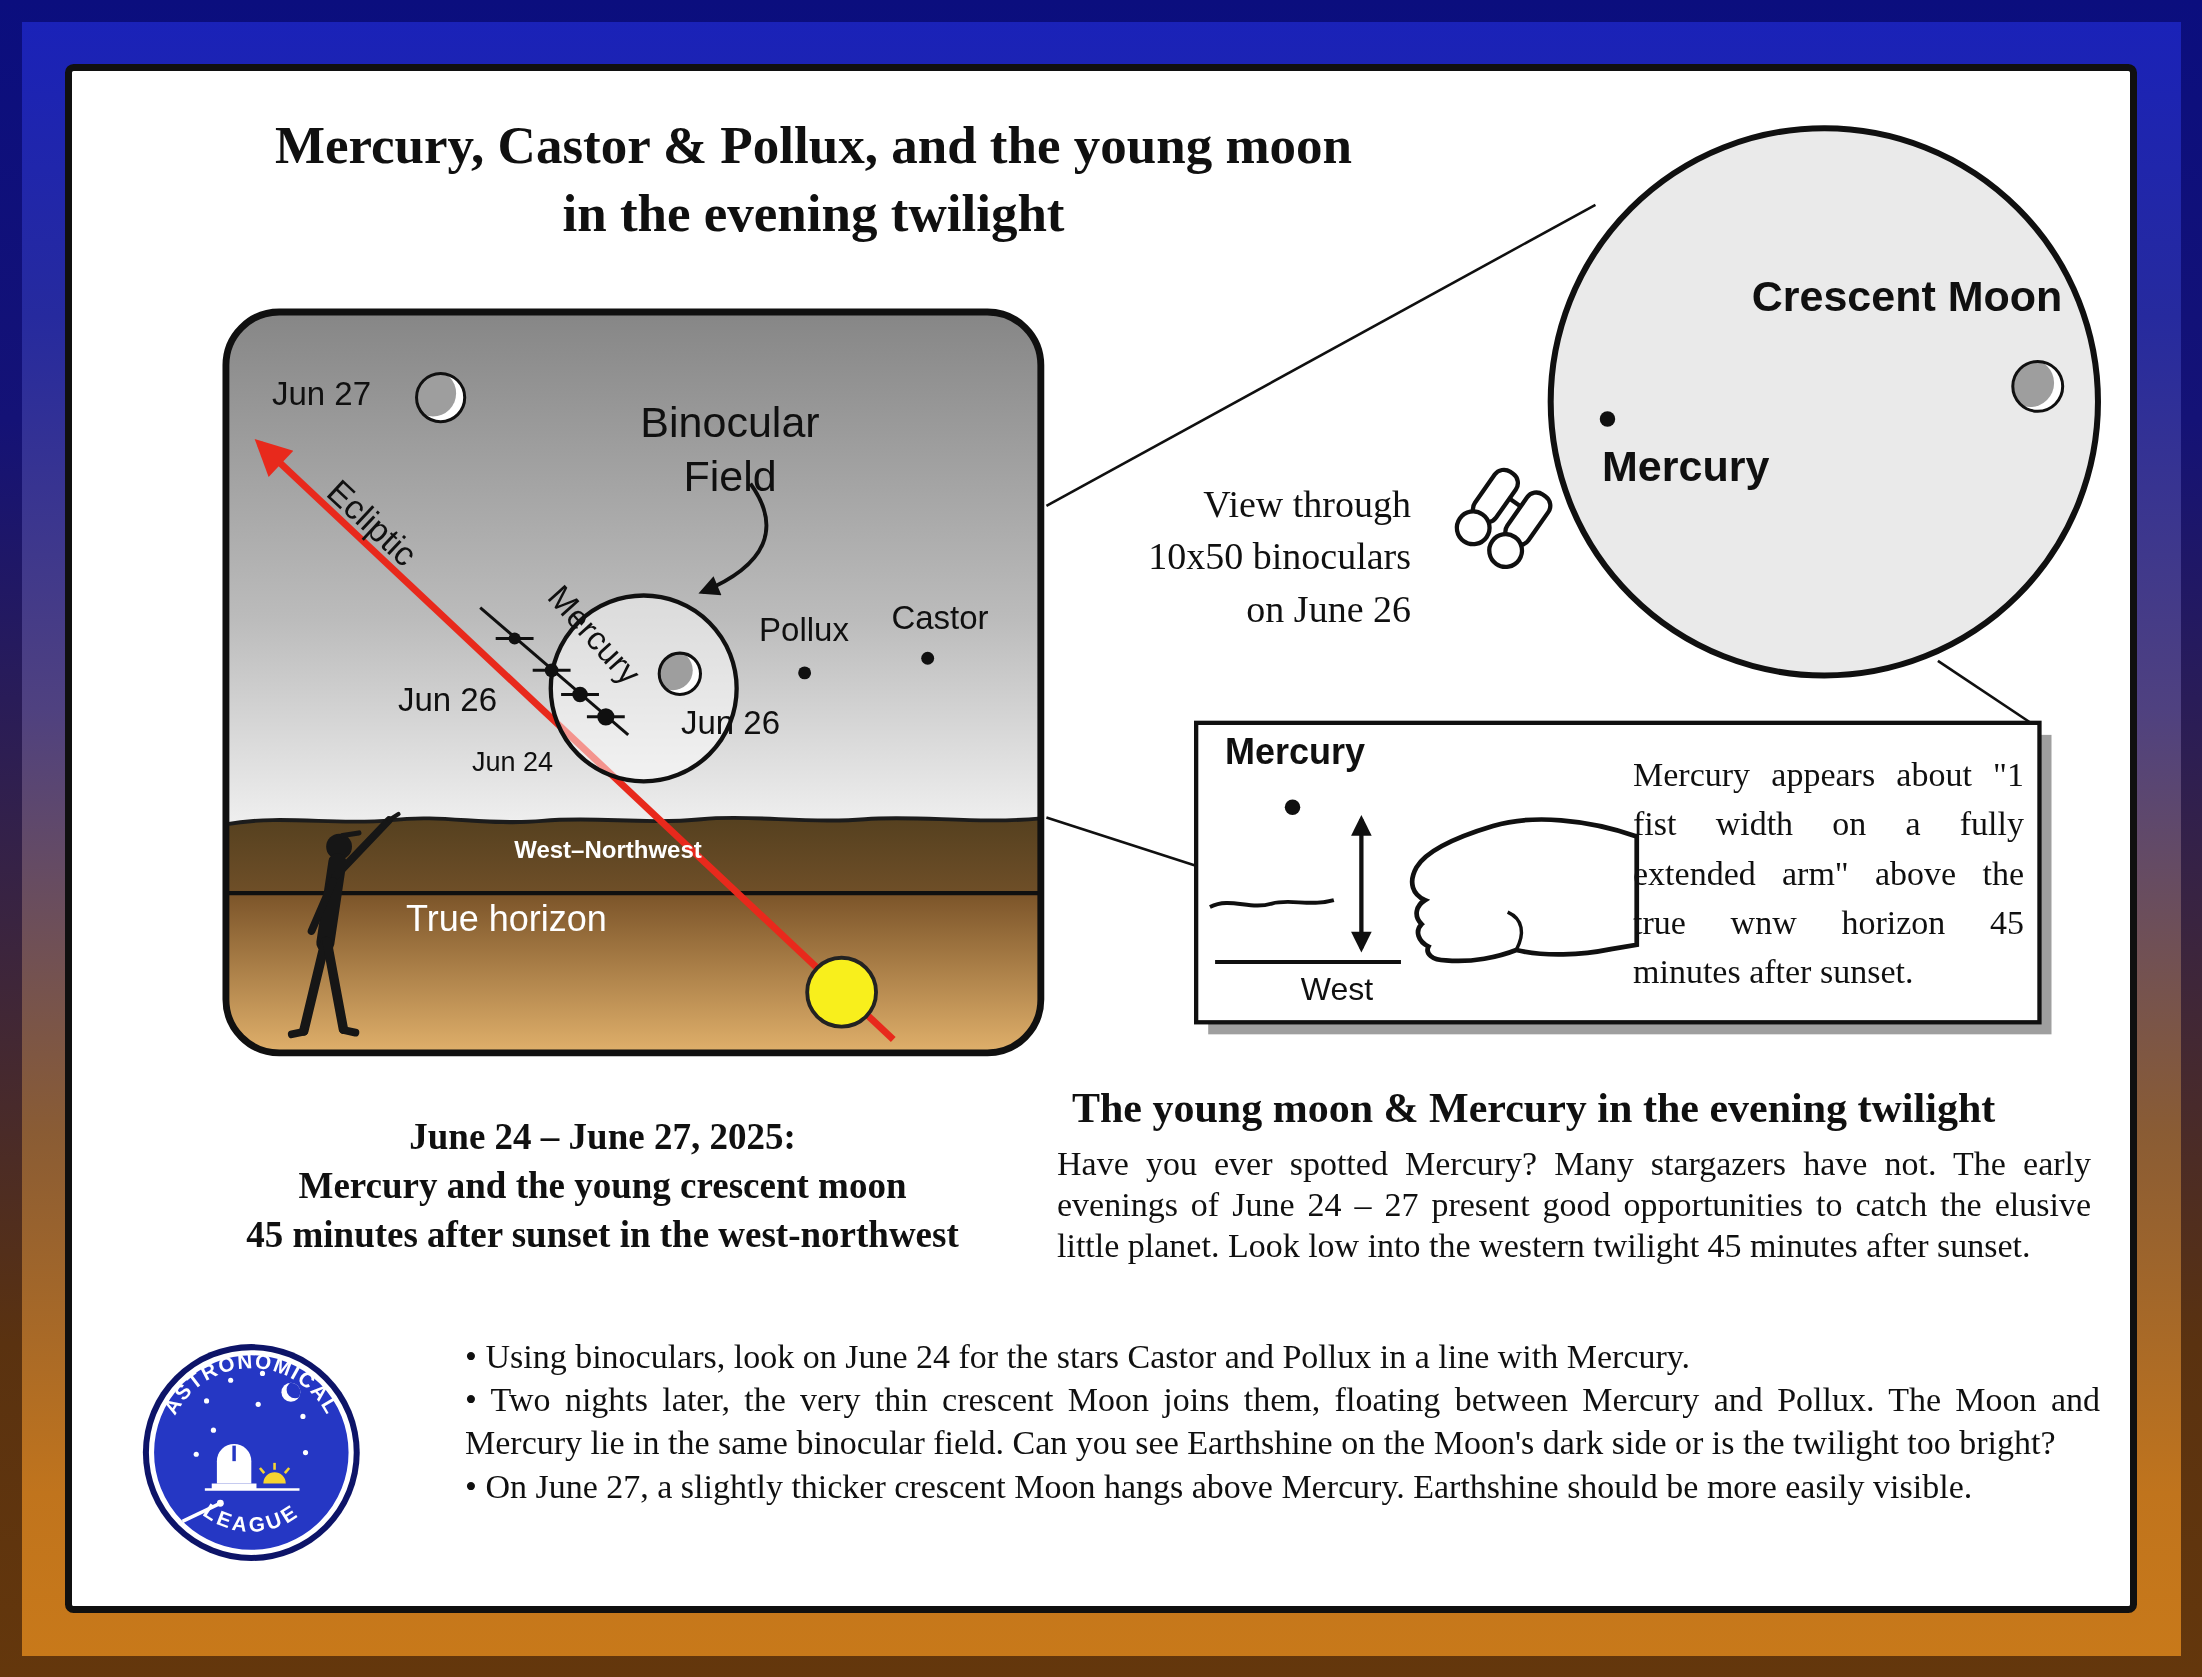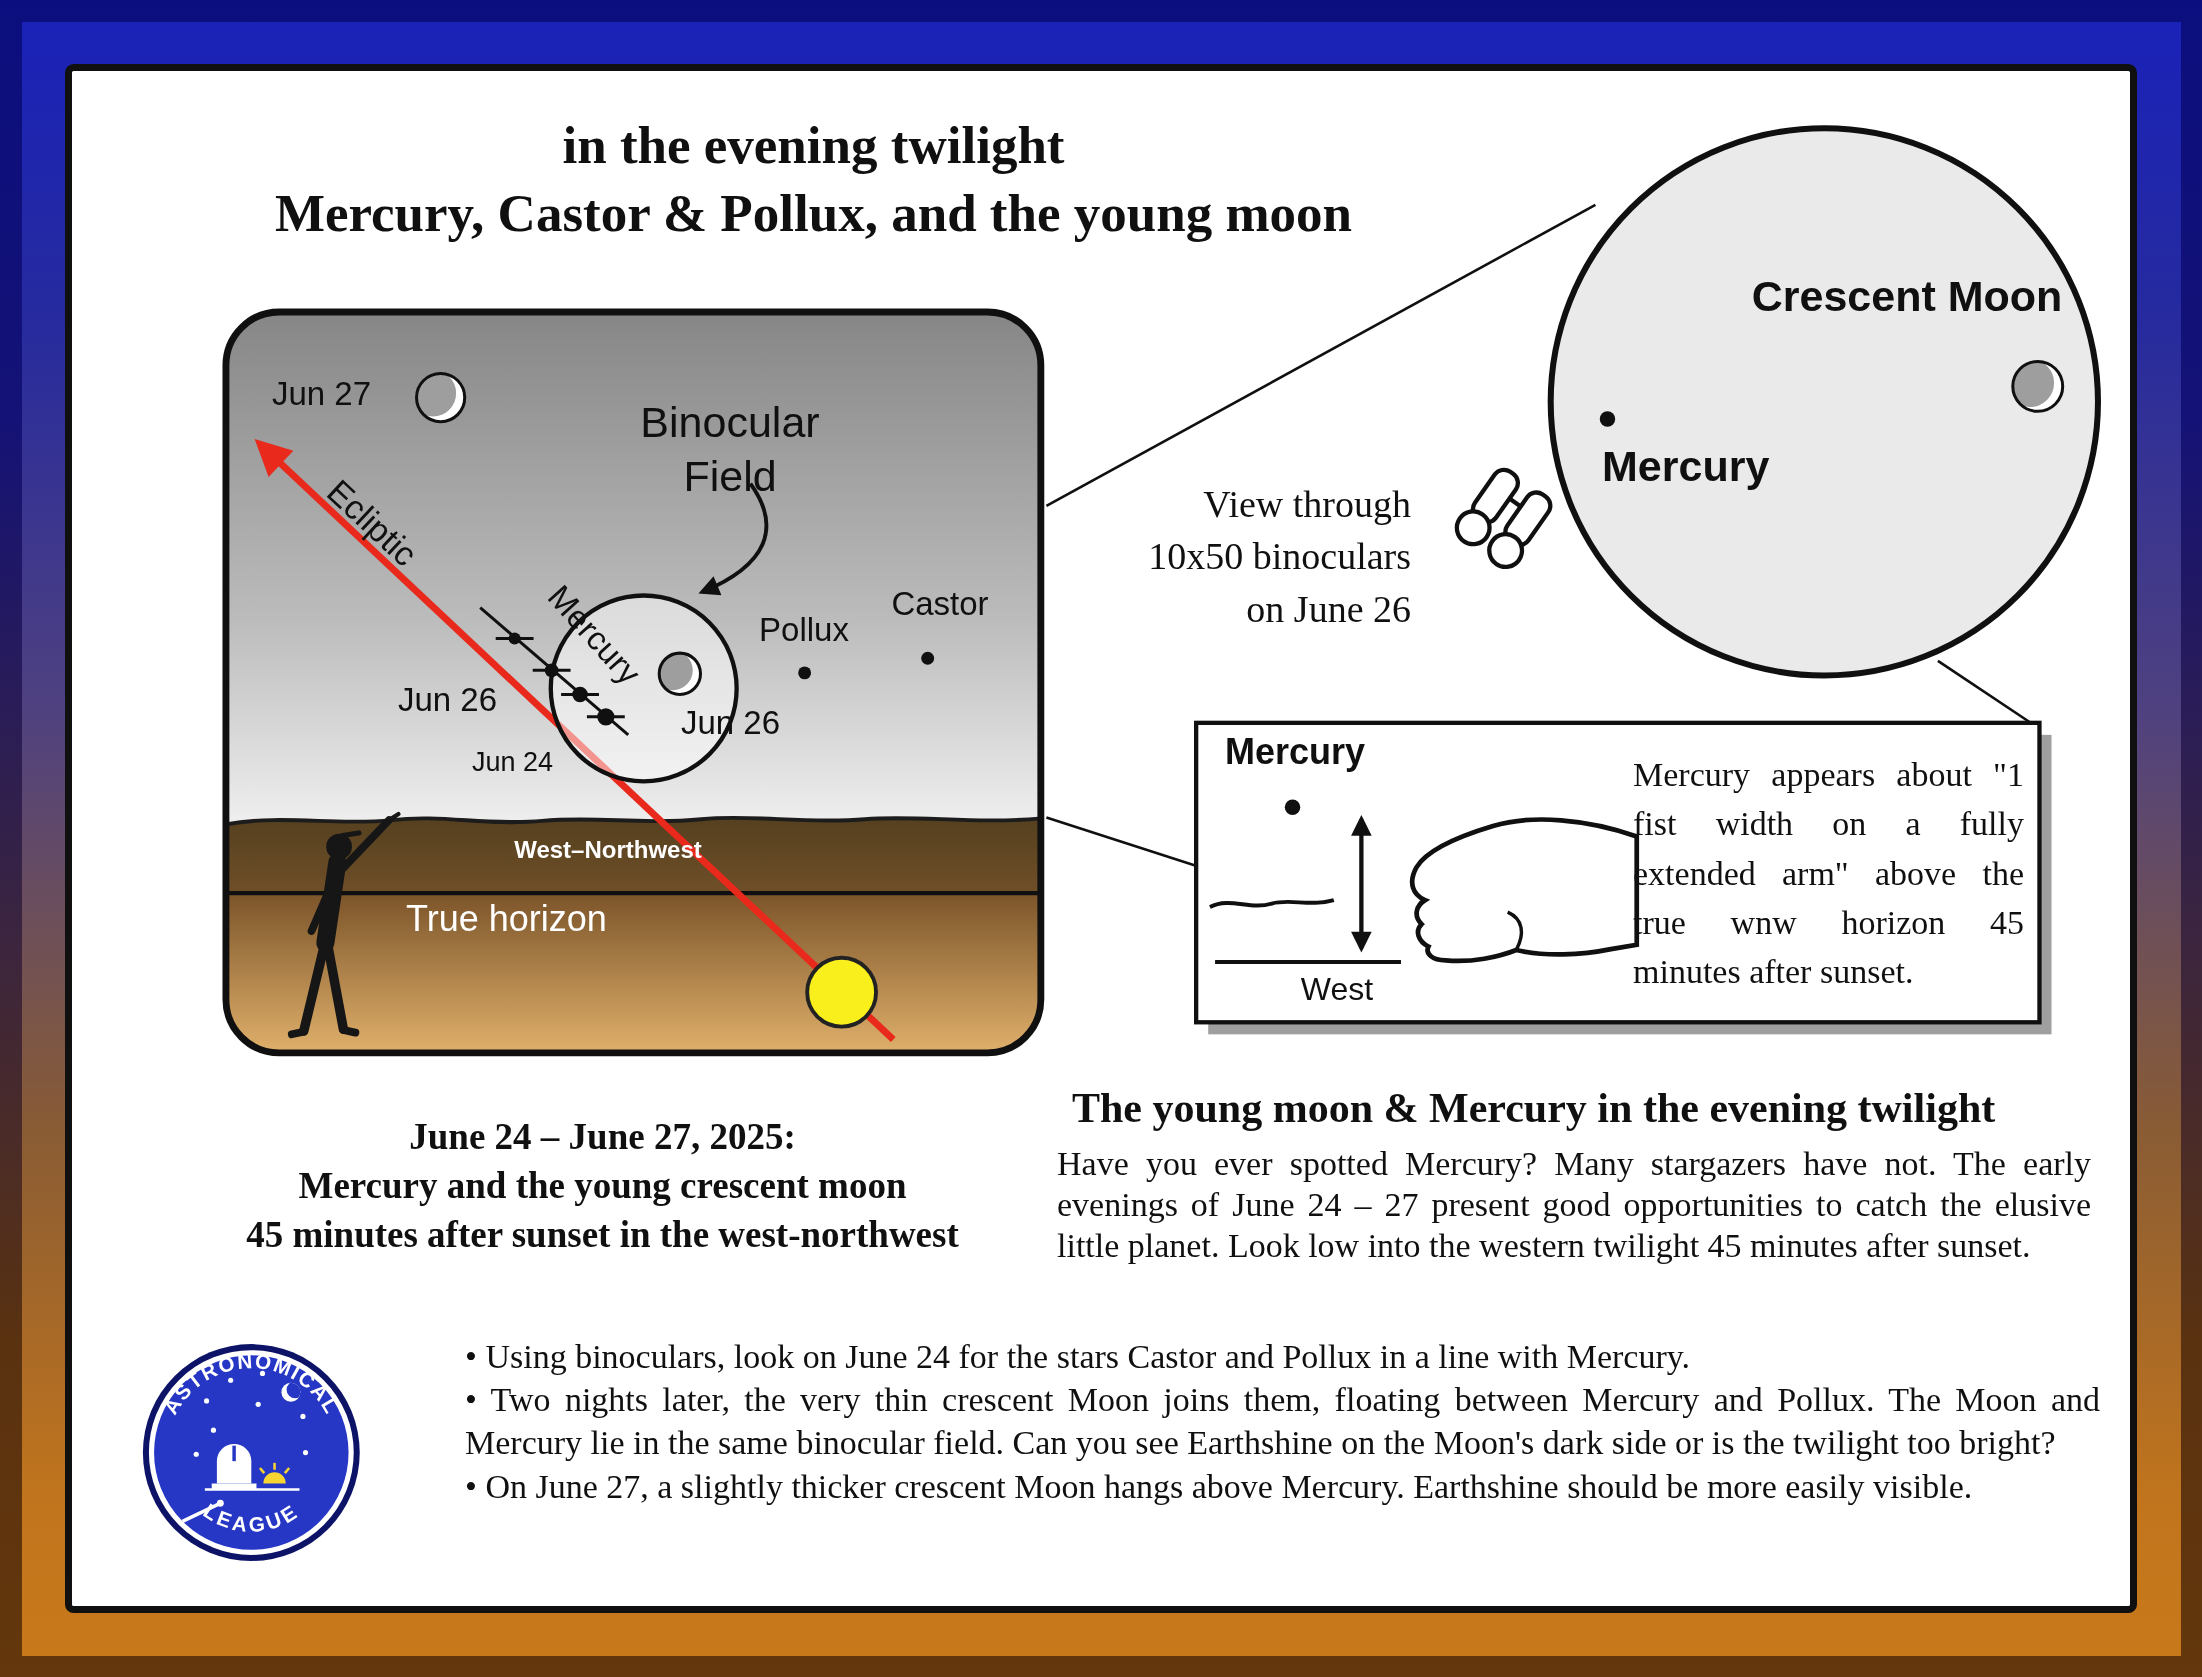--- a/index.html
+++ b/index.html
@@ -17,21 +17,21 @@
   .white{color:#ffffff;}
   #title{left:181px;top:112px;width:1265px;text-align:center;font-size:53px;font-weight:bold;line-height:1.28;}
   #lbl-jun27{left:272px;top:375px;font-size:33px;}
   #lbl-ecliptic{left:372px;top:523px;font-size:34px;transform:translate(-50%,-50%) rotate(43deg);}
   #lbl-binofield{left:730px;top:396px;transform:translateX(-50%);text-align:center;font-size:43px;line-height:1.25;}
   #lbl-mercury-sky{left:594px;top:635px;font-size:33px;transform:translate(-50%,-50%) rotate(48deg);}
   #lbl-jun26-track{left:398px;top:681px;font-size:33px;}
   #lbl-jun24-track{left:472px;top:747px;font-size:27px;}
   #lbl-jun26-moon{left:681px;top:704px;font-size:33px;}
   #lbl-pollux{left:804px;top:611px;font-size:33px;transform:translateX(-50%);}
-  #lbl-castor{left:940px;top:585px;font-size:33px;transform:translateX(-50%);}
+  #lbl-castor{left:940px;top:599px;font-size:33px;transform:translateX(-50%);}
   #lbl-wnw{left:608px;top:836px;font-size:24px;font-weight:600;transform:translateX(-50%);}
   #lbl-horizon{left:406px;top:898px;font-size:36px;}
   #lbl-crescent-moon{left:1907px;top:272px;font-size:43px;font-weight:bold;transform:translateX(-50%);}
   #lbl-mercury-big{left:1602px;top:442px;font-size:43px;font-weight:bold;}
   #caption-view{left:1067px;top:478px;width:344px;text-align:right;font-size:38px;line-height:1.38;}
   #fist-mercury{left:1225px;top:731px;font-size:36px;font-weight:bold;}
   #fist-west{left:1337px;top:971px;font-size:32px;transform:translateX(-50%);}
   #fist-text{left:1633px;top:750px;width:391px;font-size:34px;line-height:1.45;text-align:justify;white-space:normal;}
   #date-caption{left:194px;top:1112px;width:817px;text-align:center;font-size:37px;font-weight:bold;line-height:1.33;}
   #heading{left:1026px;top:1084px;font-size:42px;font-weight:bold;margin-left:46px;}
@@ -205,22 +205,22 @@
       <text font-family="Liberation Sans, sans-serif" font-size="24" font-weight="bold" fill="#ffffff" letter-spacing="2" text-anchor="middle">
         <textPath href="#arcTop" startOffset="50%">ASTRONOMICAL</textPath>
       </text>
       <text font-family="Liberation Sans, sans-serif" font-size="24" font-weight="bold" fill="#ffffff" letter-spacing="4" text-anchor="middle">
         <textPath href="#arcBot" startOffset="50%">LEAGUE</textPath>
       </text>
     </g>
   </svg>
 
   <div class="lbl serif" id="title">
+    <div>Mercury, Castor &amp; Pollux, and the young moon</div>
     <div>in the evening twilight</div>
-    <div>Mercury, Castor &amp; Pollux, and the young moon</div>
   </div>
 
   <div class="lbl sans" id="lbl-jun27">Jun 27</div>
   <div class="lbl sans" id="lbl-ecliptic">Ecliptic</div>
   <div class="lbl sans" id="lbl-binofield">
     <div>Binocular</div>
     <div>Field</div>
   </div>
   <div class="lbl sans" id="lbl-mercury-sky">Mercury</div>
   <div class="lbl sans" id="lbl-jun26-track">Jun 26</div>

